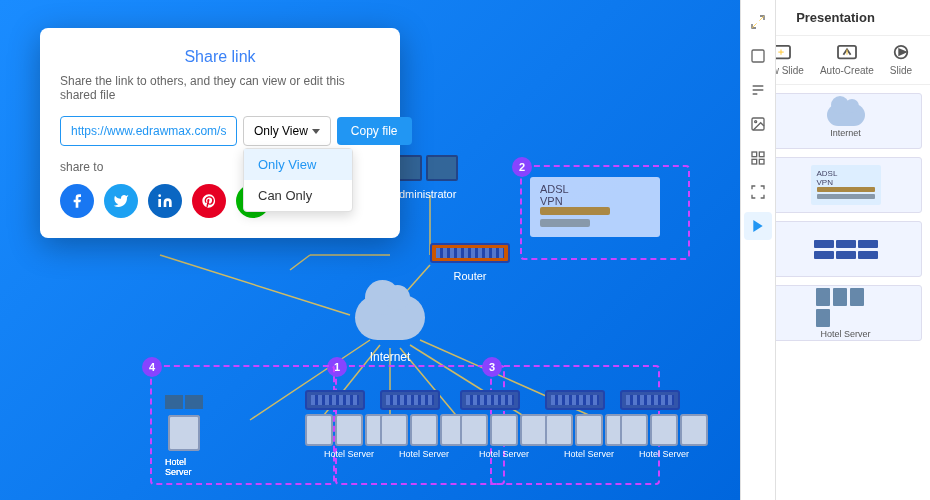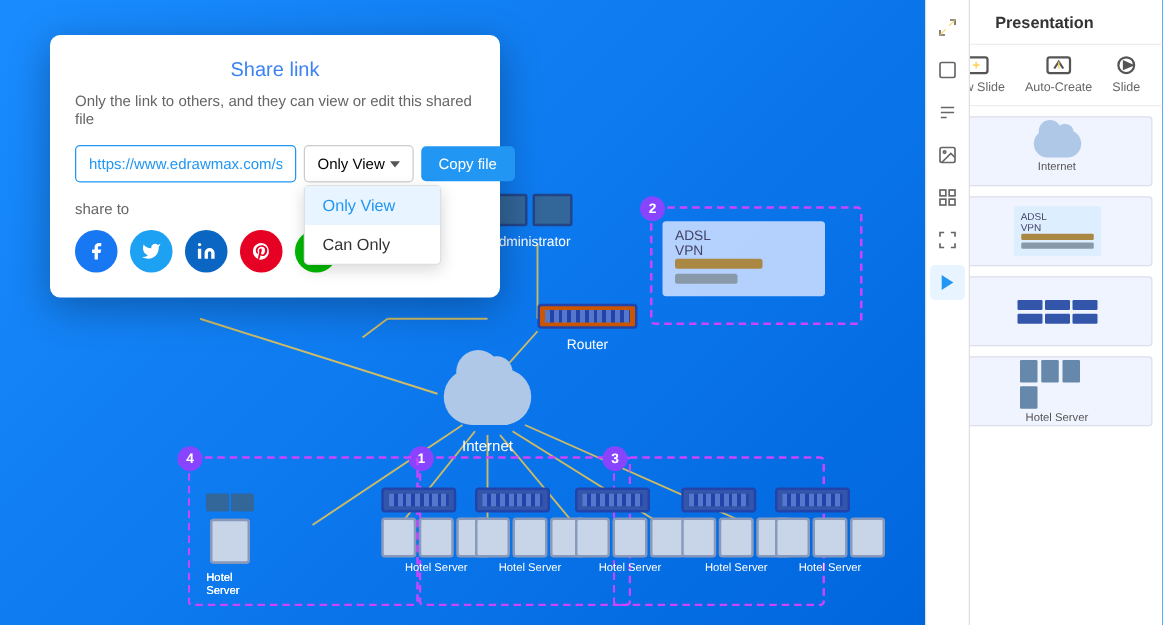--- a/index.html
+++ b/index.html
@@ -593,21 +593,21 @@
       <div class="icon-server" style="width:28px; height:32px;"></div>
       <div class="icon-server" style="width:28px; height:32px;"></div>
       <div class="icon-server" style="width:28px; height:32px;"></div>
     </div>
     <div style="color:white; font-size:9px; text-align:center; margin-top:3px;">Hotel Server</div>
   </div>
 </div>
 
 <div class="share-dialog">
   <div class="share-dialog-title">Share link</div>
-  <div class="share-dialog-desc">Only the link to others, and they can view or edit this shared file</div>
+  <div class="share-dialog-desc">Share the link to others, and they can view or edit this shared file</div>
 
   <div class="share-link-row">
     <input class="share-link-input" type="text" value="https://www.edrawmax.com/server..." style="">
     <div style="position:relative;">
       <button class="share-permission-btn">
         <span>Only View</span>
         <span class="chevron-down"></span>
       </button>
 
       <div class="dropdown-menu">

